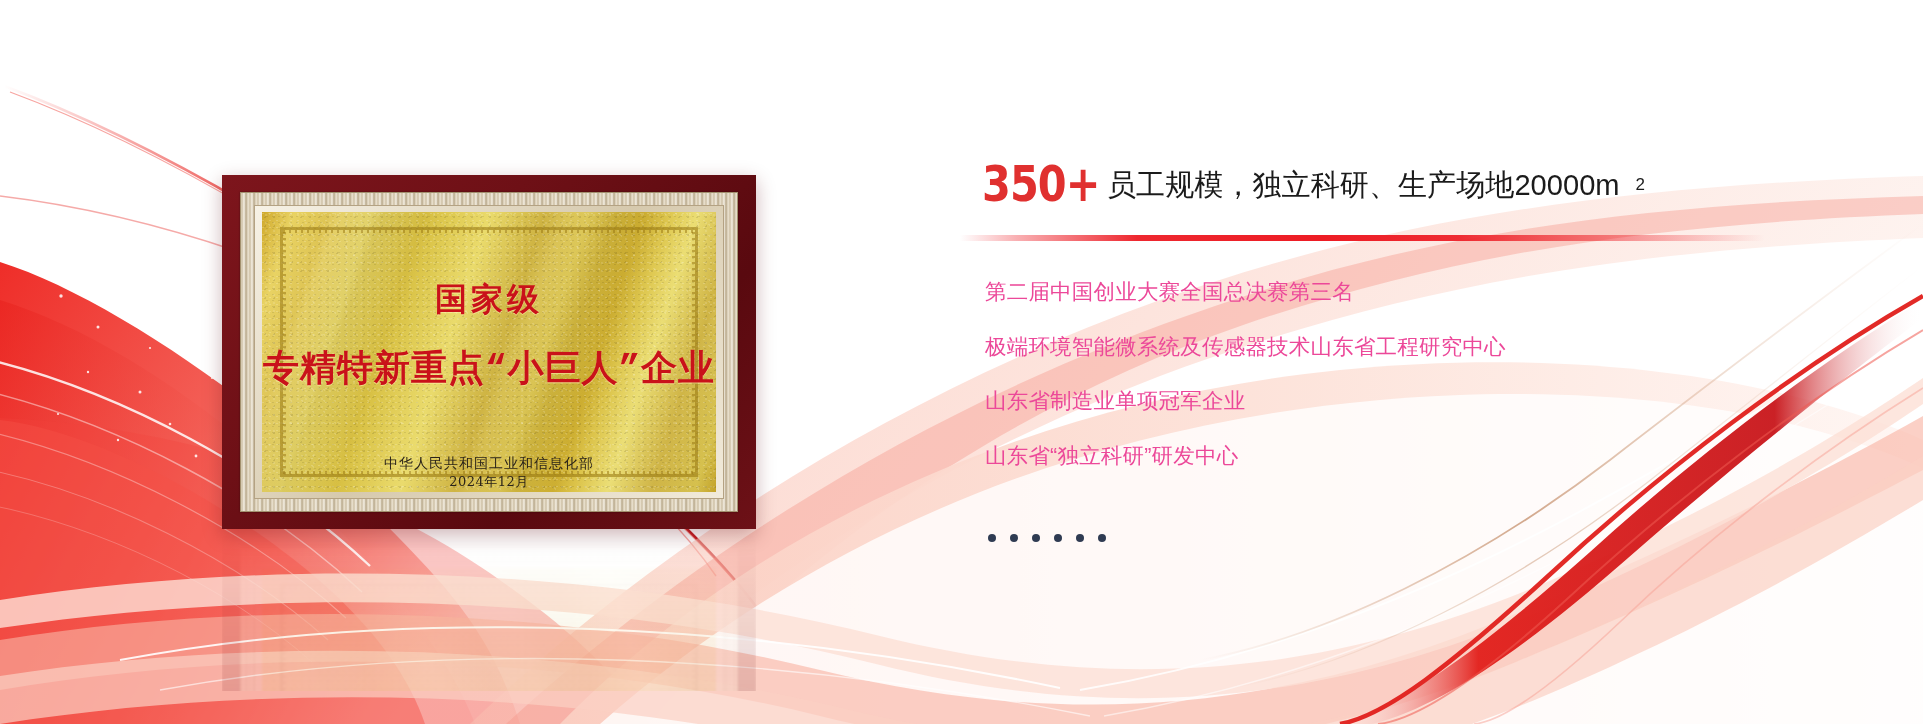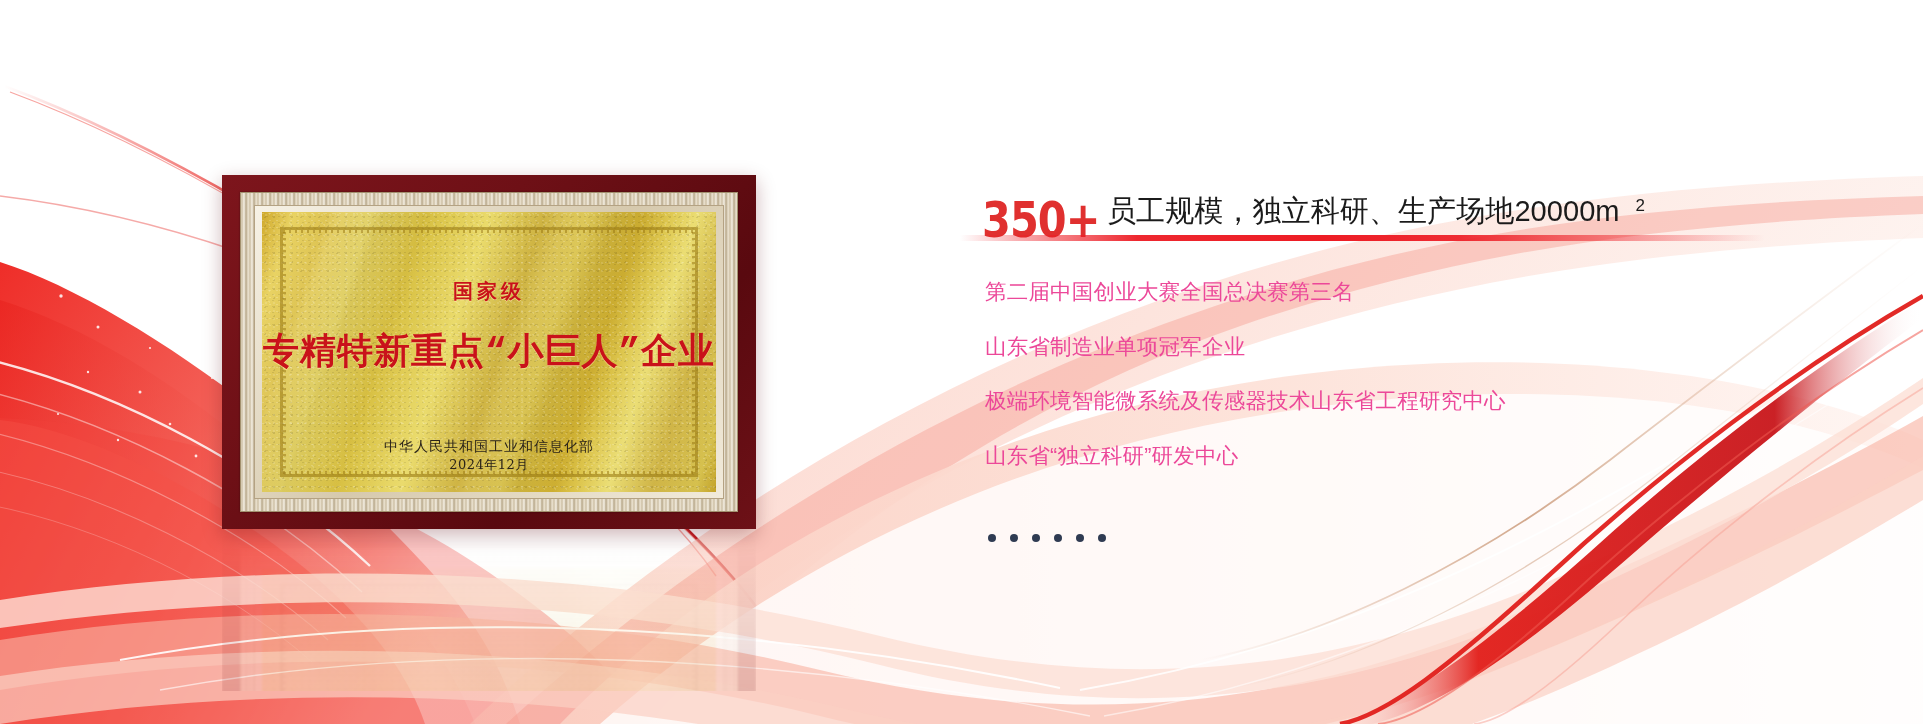--- a/index.html
+++ b/index.html
@@ -88,21 +88,21 @@
         rgba(150,116,15,.5) 0 2px, rgba(0,0,0,0) 2px 6px) right/3px 100% no-repeat;
   }
   .plaque-text{
     position:absolute; inset:0;
     display:flex; flex-direction:column; align-items:center;
     text-align:center;
   }
   .pl-title{
     font-family:"DejaVu Serif","Liberation Serif",serif;
     font-weight:bold; color:#c9121a;
-    font-size:20px; letter-spacing:4px;
+    font-size:32px; letter-spacing:4px;
     margin-top:66px;
     text-shadow:0 1px 0 rgba(255,240,170,.6);
   }
   .pl-sub{
     font-family:Liberation Mono, monospace;
     font-weight:bold; color:#c9121a;
     font-size:36px; letter-spacing:1px;
     margin-top:22px;
     text-shadow:0 1px 0 rgba(255,240,170,.6);
   }
@@ -131,23 +131,22 @@
     filter:blur(1px);
     -webkit-mask-image:linear-gradient(to top, rgba(0,0,0,0) 0%, rgba(0,0,0,.75) 72%, rgba(0,0,0,.95) 100%);
     mask-image:linear-gradient(to top, rgba(0,0,0,0) 0%, rgba(0,0,0,.75) 72%, rgba(0,0,0,.95) 100%);
   }
 
   
   #content{
     position:absolute; left:985px; top:160px; width:820px;
   }
   #headline{
-    display:flex; align-items:flex-start; white-space:nowrap;
+    display:flex; align-items:center; white-space:nowrap;
     margin-left:-3px;
-    margin-top:36px;
   }
   .hl-number{
     color:#e0302f;
     font-family:"DejaVu Sans Condensed","Liberation Sans Narrow","Liberation Sans",sans-serif;
     font-weight:bold;
     font-size:49px;
     letter-spacing:-1px;
     transform:scaleX(.94);
     transform-origin:left bottom;
     line-height:1;
@@ -375,22 +374,22 @@
     <div id="headline">
       <span class="hl-number">350+</span>
       <span class="hl-text">员工规模，独立科研、生产场地20000m</span>
       <span class="hl-sup">2</span>
     </div>
 
     <div id="headline-rule"></div>
 
     <ul id="award-list">
       <li>第二届中国创业大赛全国总决赛第三名</li>
+      <li>极端环境智能微系统及传感器技术山东省工程研究中心</li>
       <li>山东省制造业单项冠军企业</li>
-      <li>极端环境智能微系统及传感器技术山东省工程研究中心</li>
       <li>山东省“独立科研”研发中心</li>
     </ul>
 
     <div id="ellipsis-dots">
       <span></span>
       <span></span>
       <span></span>
       <span></span>
       <span></span>
       <span></span>

